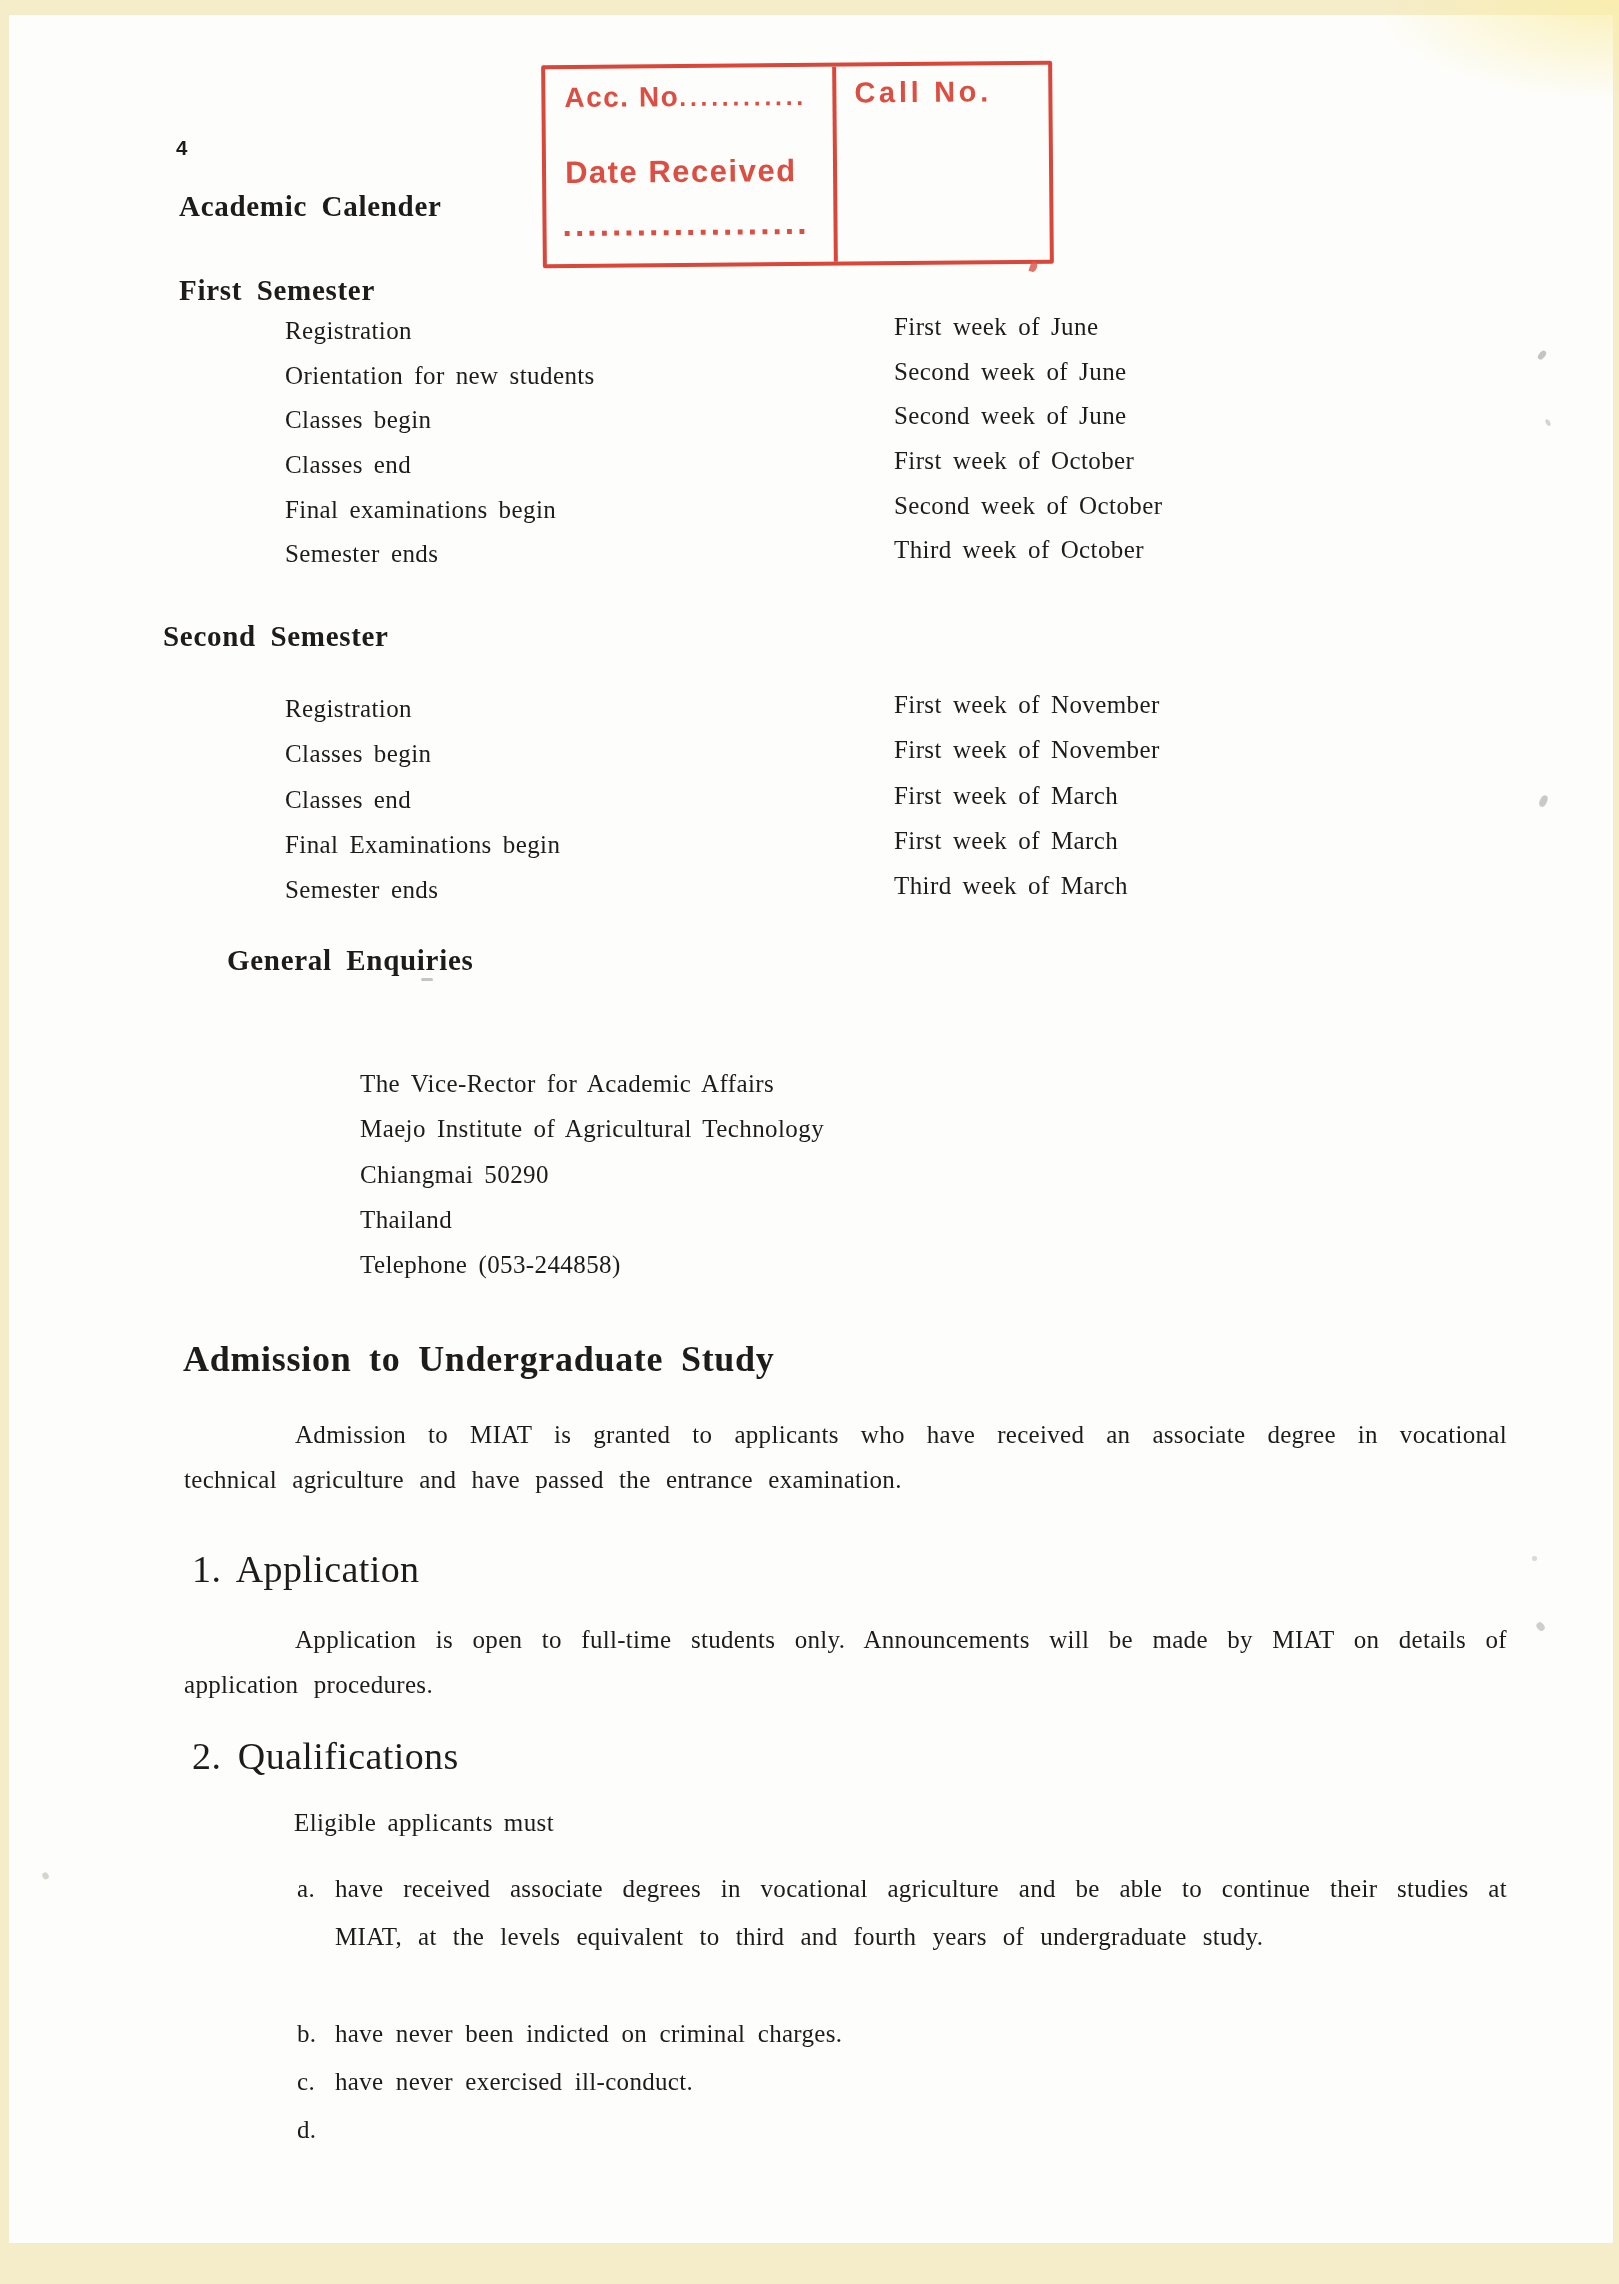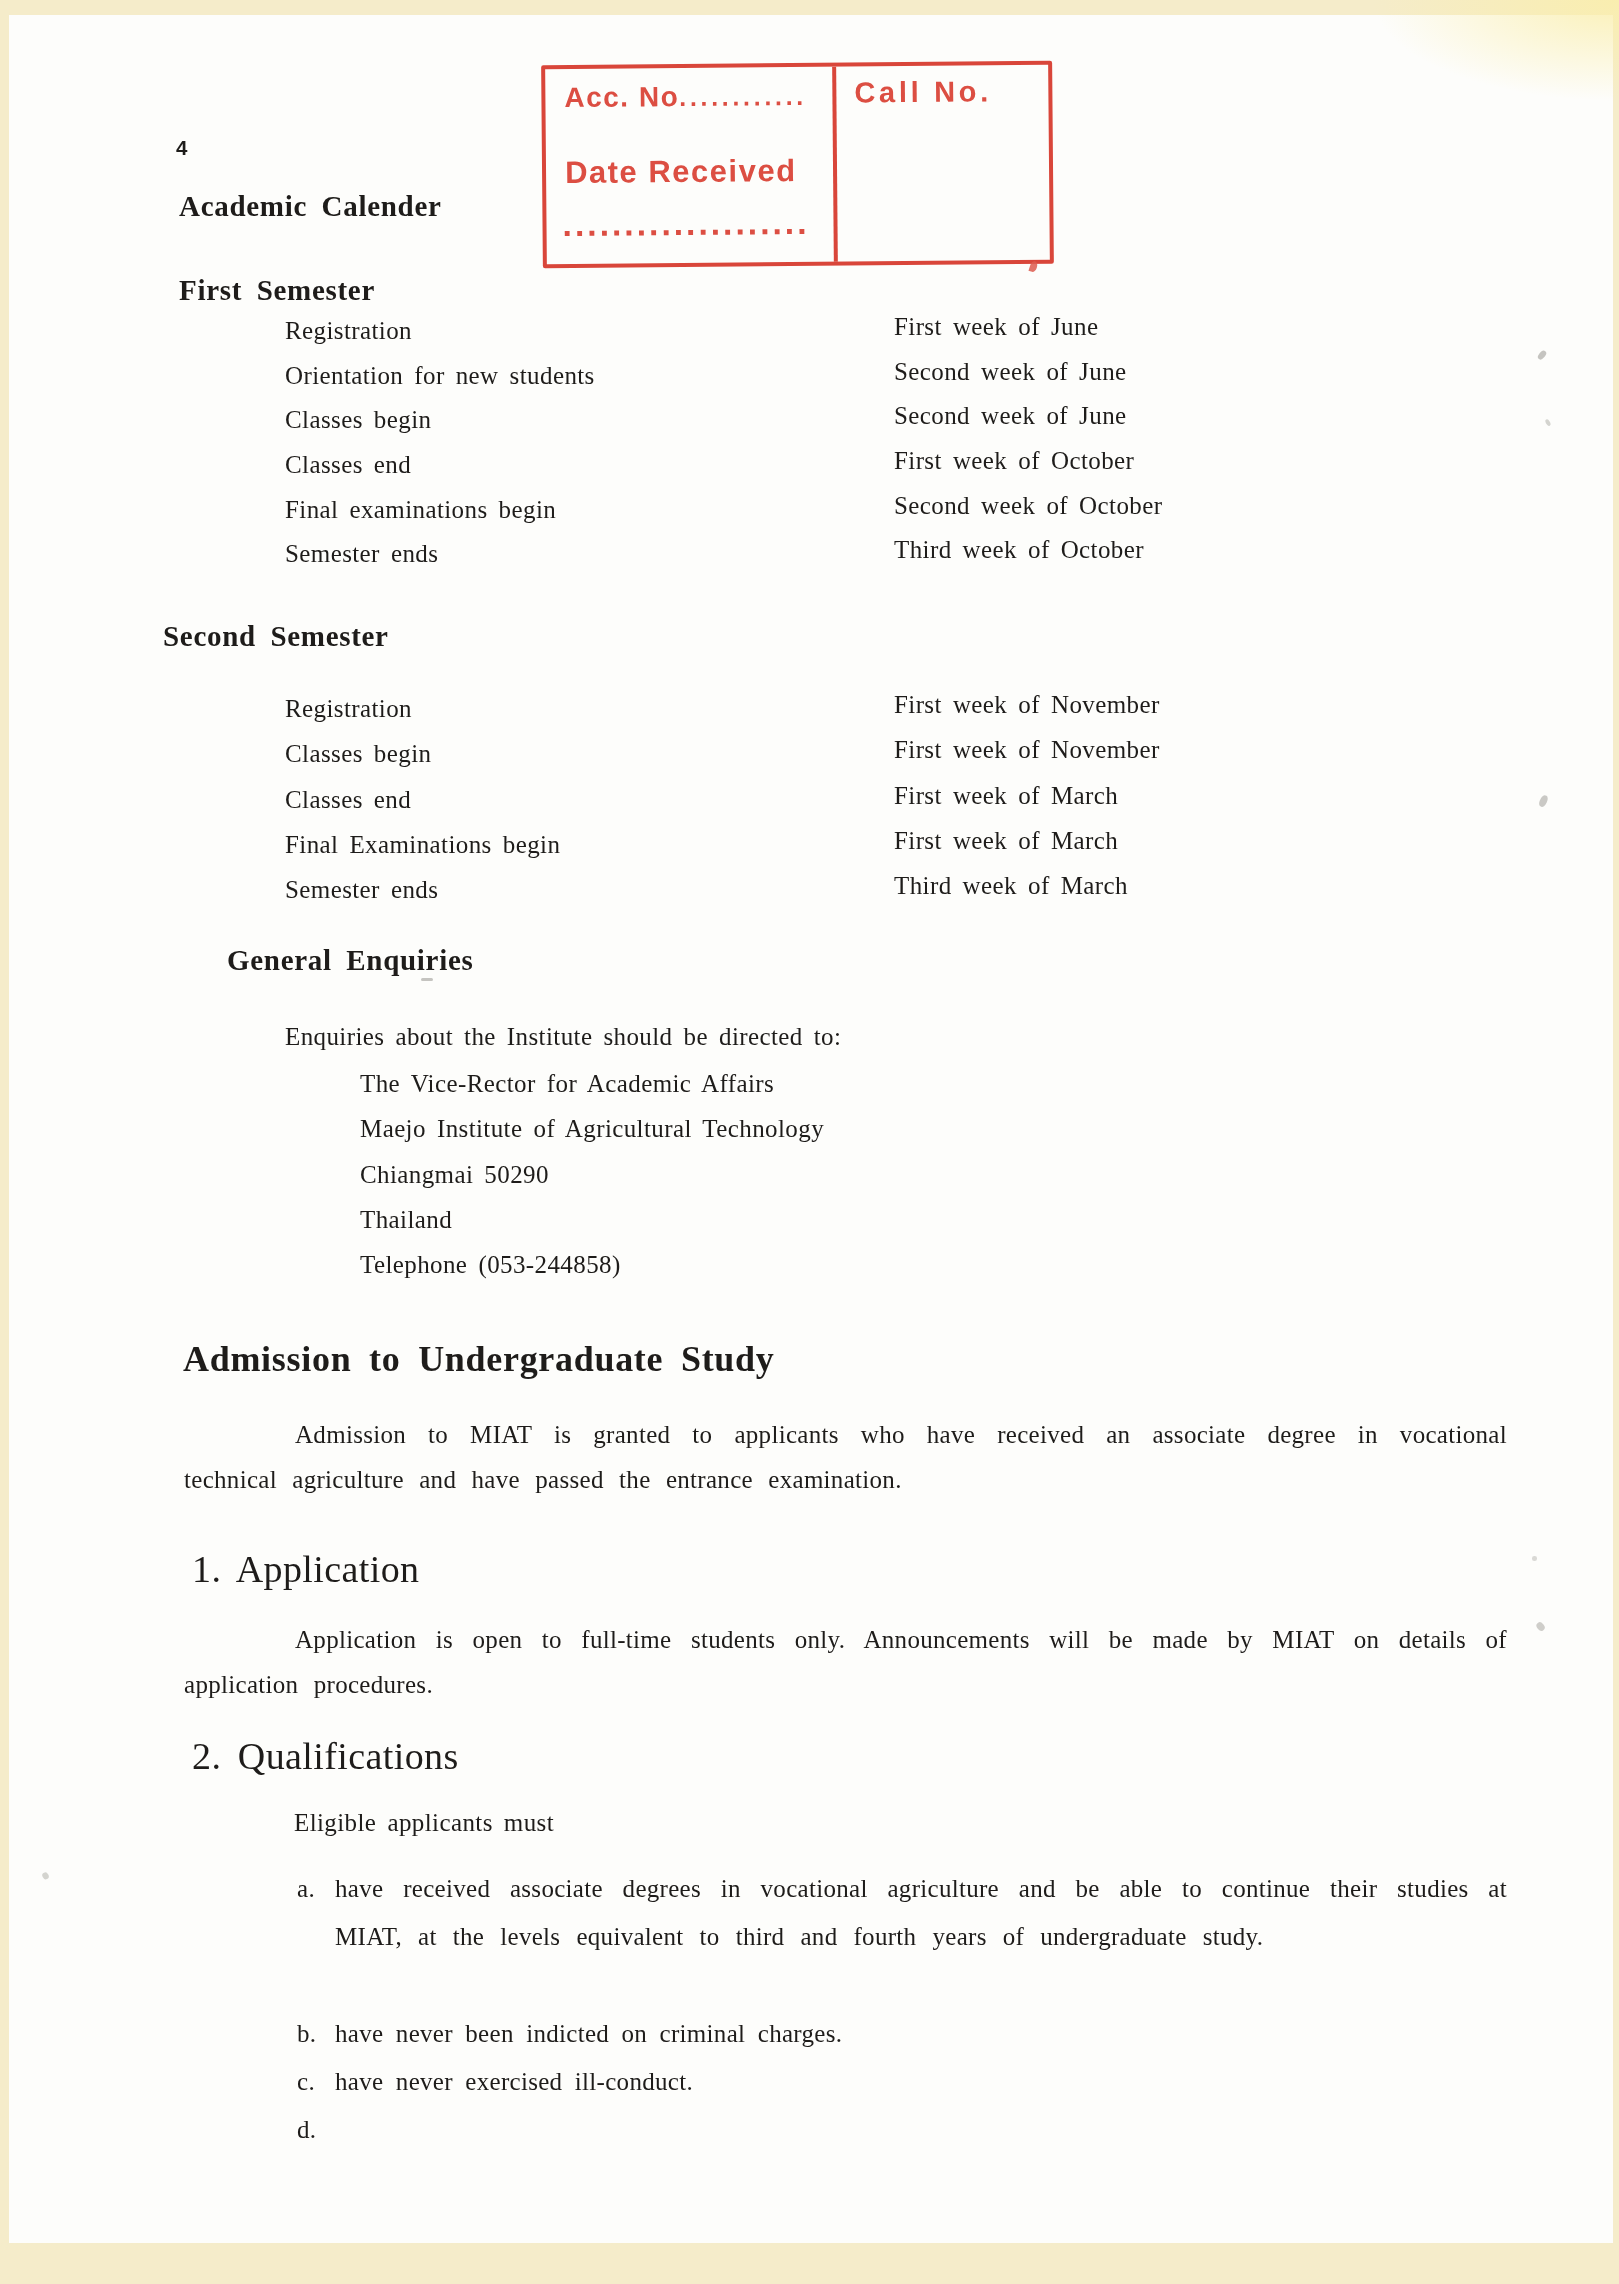--- a/index.html
+++ b/index.html
@@ -133,21 +133,20 @@
     <span class="cal-event">Final Examinations begin</span>
     <span class="cal-date">First week of March</span>
   </div>
   <div class="cal-row" style="top:875px;">
     <span class="cal-event">Semester ends</span>
     <span class="cal-date">Third week of March</span>
   </div>
 
   <div class="abs h-sec" style="left:179px; top:944px;margin-left:48px;">General Enquiries</div>
 
-  <div class="abs intro-line" style="left:285px; top:1023px;">Enquiries about the Institute should be directed to:</div>
 
   <div class="abs addr-line" style="left:360px; top:1070px;">The Vice-Rector for Academic Affairs</div>
   <div class="abs addr-line" style="left:360px; top:1115px;">Maejo Institute of Agricultural Technology</div>
   <div class="abs addr-line" style="left:360px; top:1161px;">Chiangmai 50290</div>
   <div class="abs addr-line" style="left:360px; top:1206px;">Thailand</div>
   <div class="abs addr-line" style="left:360px; top:1251px;">Telephone (053-244858)</div>
 
   <div class="abs h-main" style="left:183px; top:1338px;">Admission to Undergraduate Study</div>
 
   <div class="body-par" style="top:1412px;">Admission to MIAT is granted to applicants who have received an associate degree in vocational technical agriculture and have passed the entrance examination.</div>

